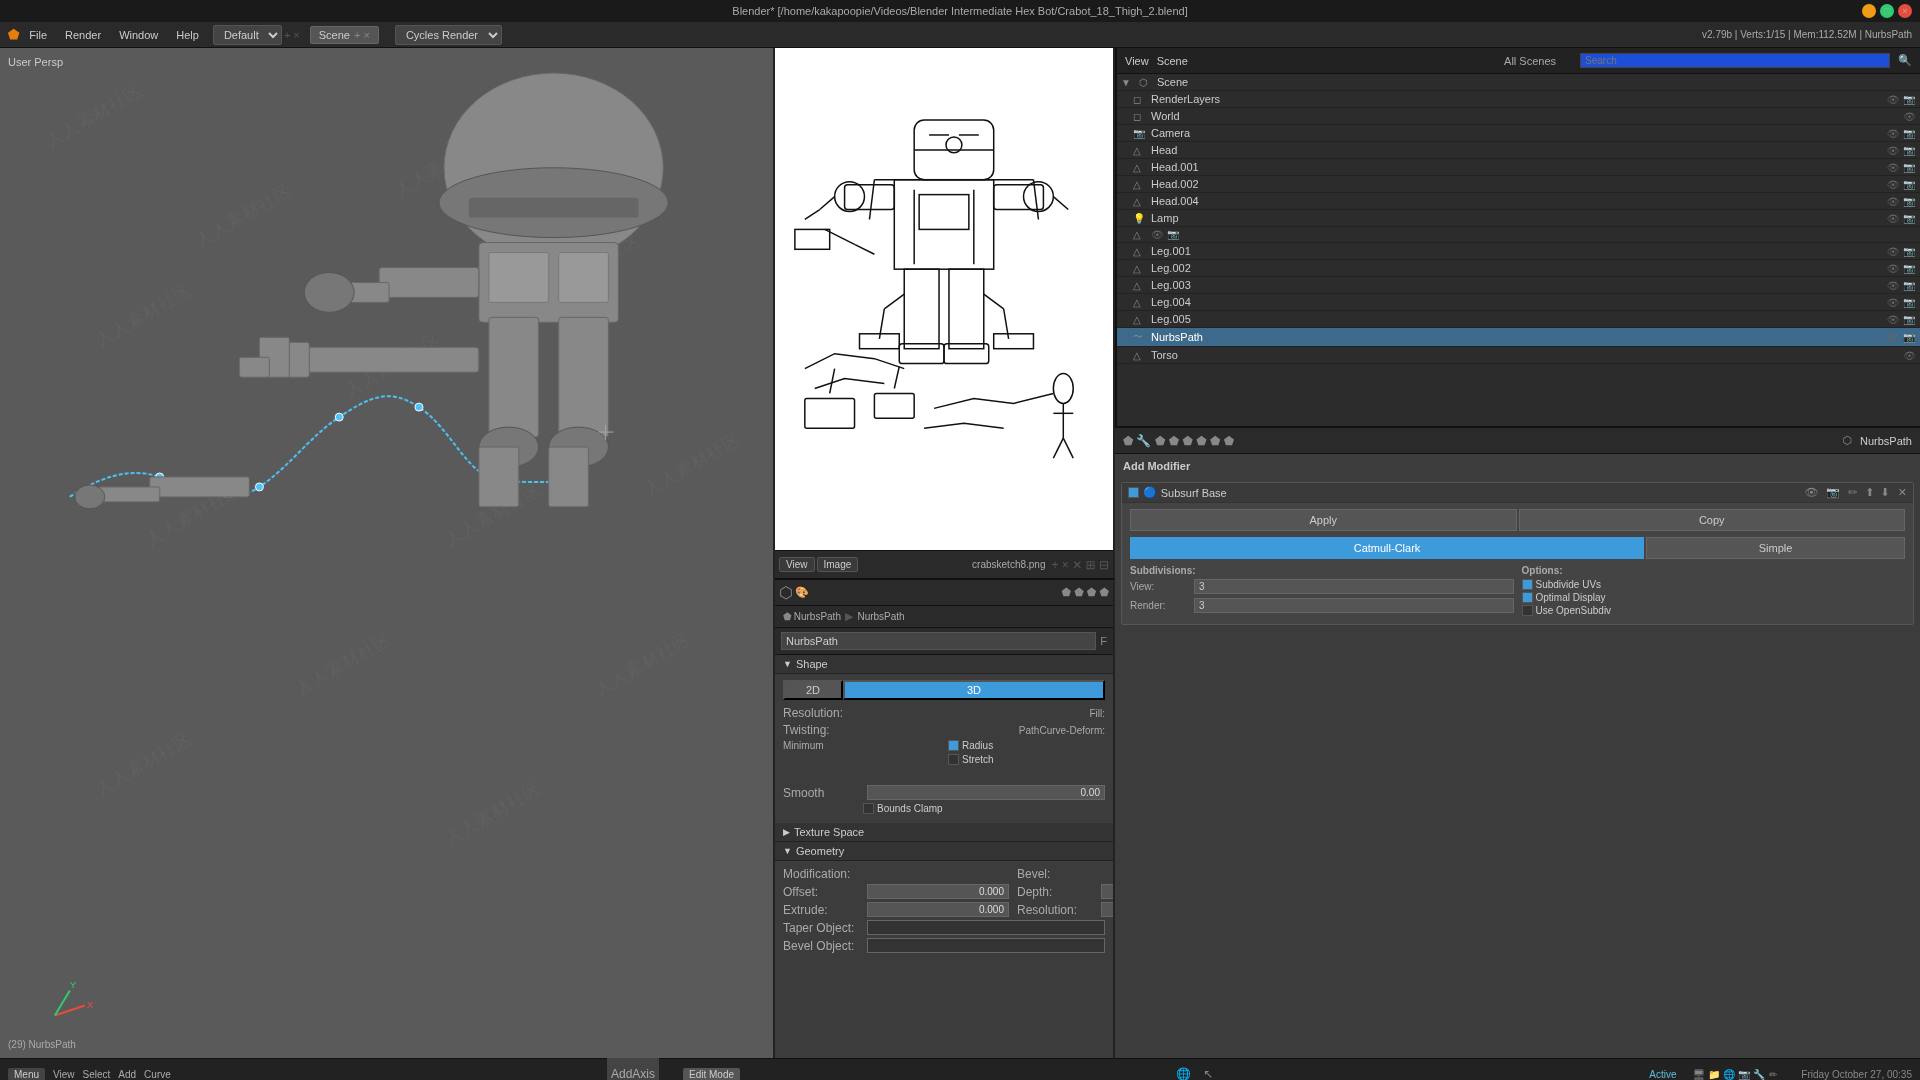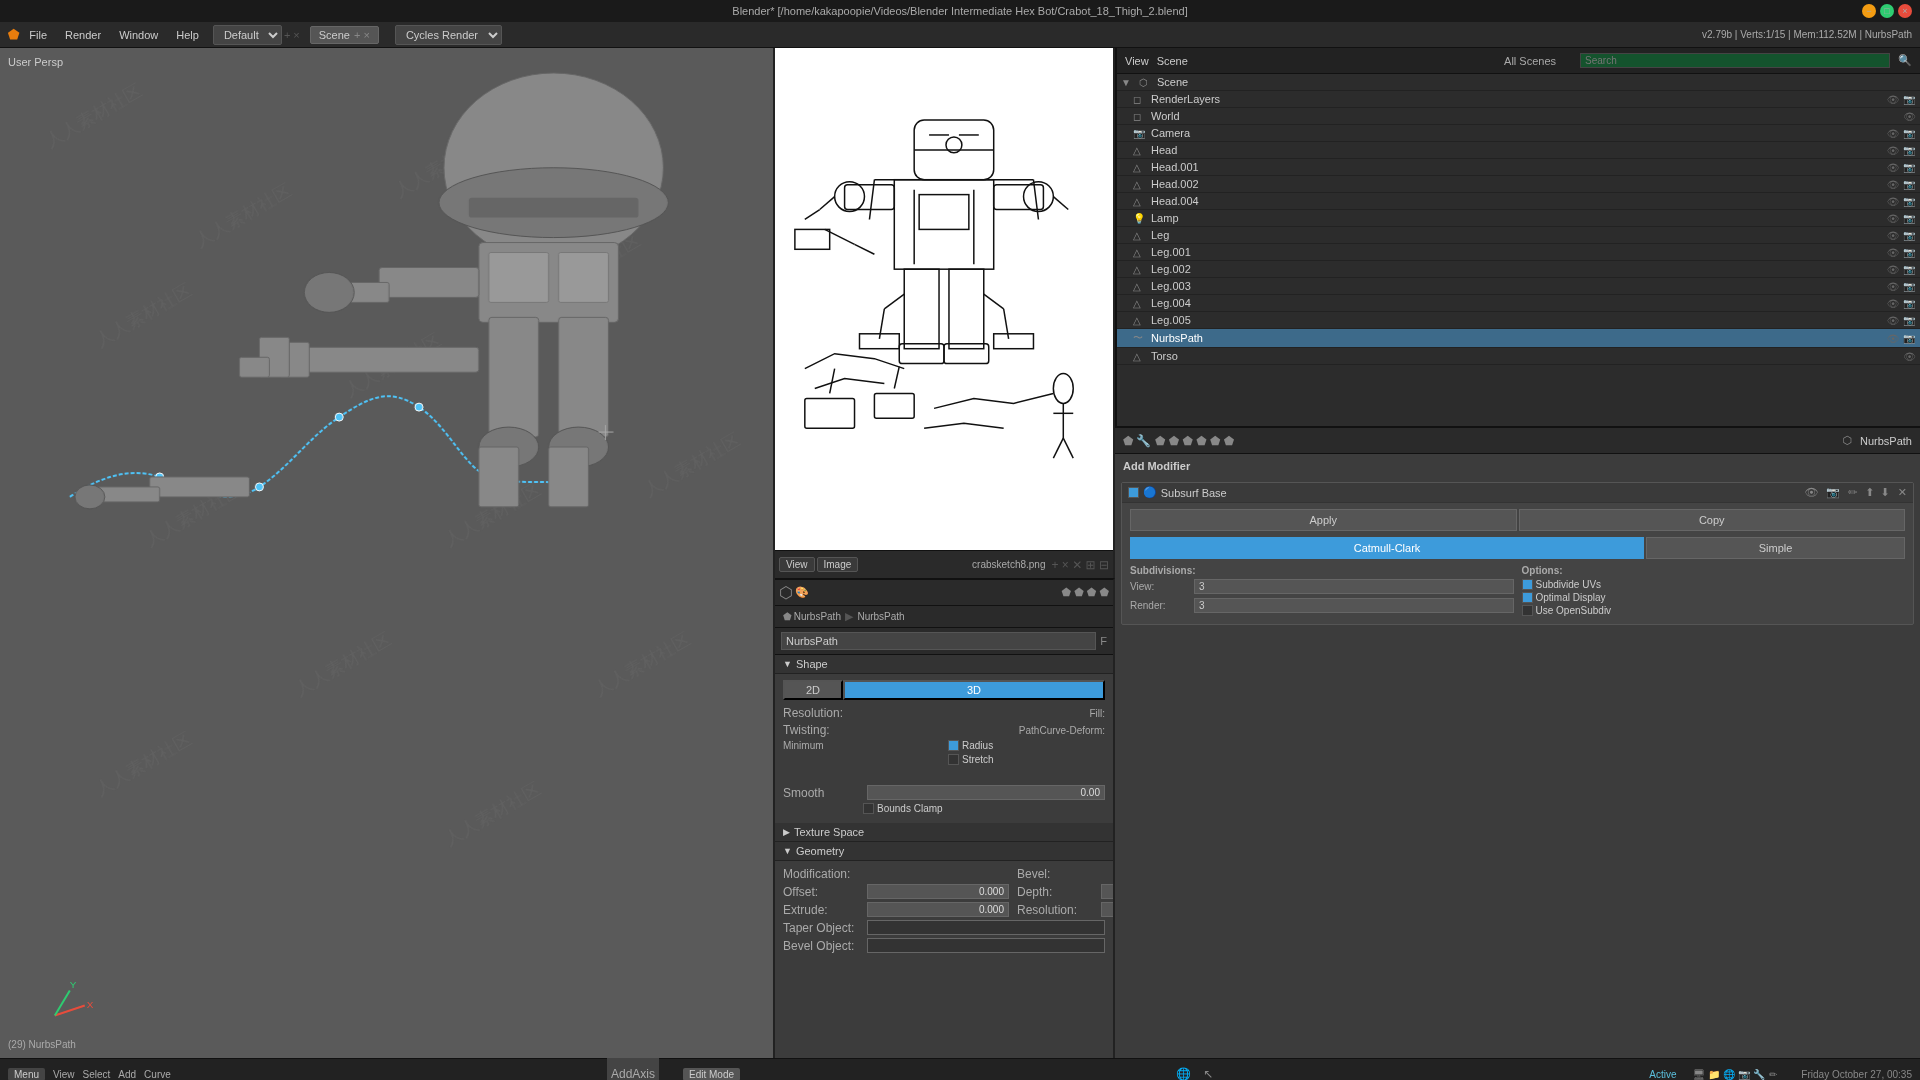--- a/index.html
+++ b/index.html
@@ -360,21 +360,21 @@
       height: 26px;
       background: #222;
       display: flex;
       align-items: center;
       padding: 0 8px;
       gap: 8px;
       border-bottom: 1px solid #111;
     }
     .outliner-header span { color: #ccc; font-size: 11px; }
     .outliner-search {
-      background: #14532d;
+      background: #1d4ed8;
       border: 1px solid #444;
       color: #ccc;
       padding: 1px 4px;
       font-size: 10px;
       flex: 1;
     }
     .outliner-list {
       flex: 1;
       overflow-y: auto;
     }
@@ -826,21 +826,20 @@
           <span class="outliner-vis">📷</span>
         </div>
         <div class="outliner-item" style="padding-left:16px;">
           <span class="outliner-icon">💡</span>
           <span class="outliner-name">Lamp</span>
           <span class="outliner-vis">👁</span>
           <span class="outliner-vis">📷</span>
         </div>
         <div class="outliner-item" style="padding-left:16px;">
           <span class="outliner-icon">△</span>
-          <span class="outliner-name">Leg</span>
           <span class="outliner-vis">👁</span>
           <span class="outliner-vis">📷</span>
         </div>
         <div class="outliner-item" style="padding-left:16px;">
           <span class="outliner-icon">△</span>
           <span class="outliner-name">Leg.001</span>
           <span class="outliner-vis">👁</span>
           <span class="outliner-vis">📷</span>
         </div>
         <div class="outliner-item" style="padding-left:16px;">

